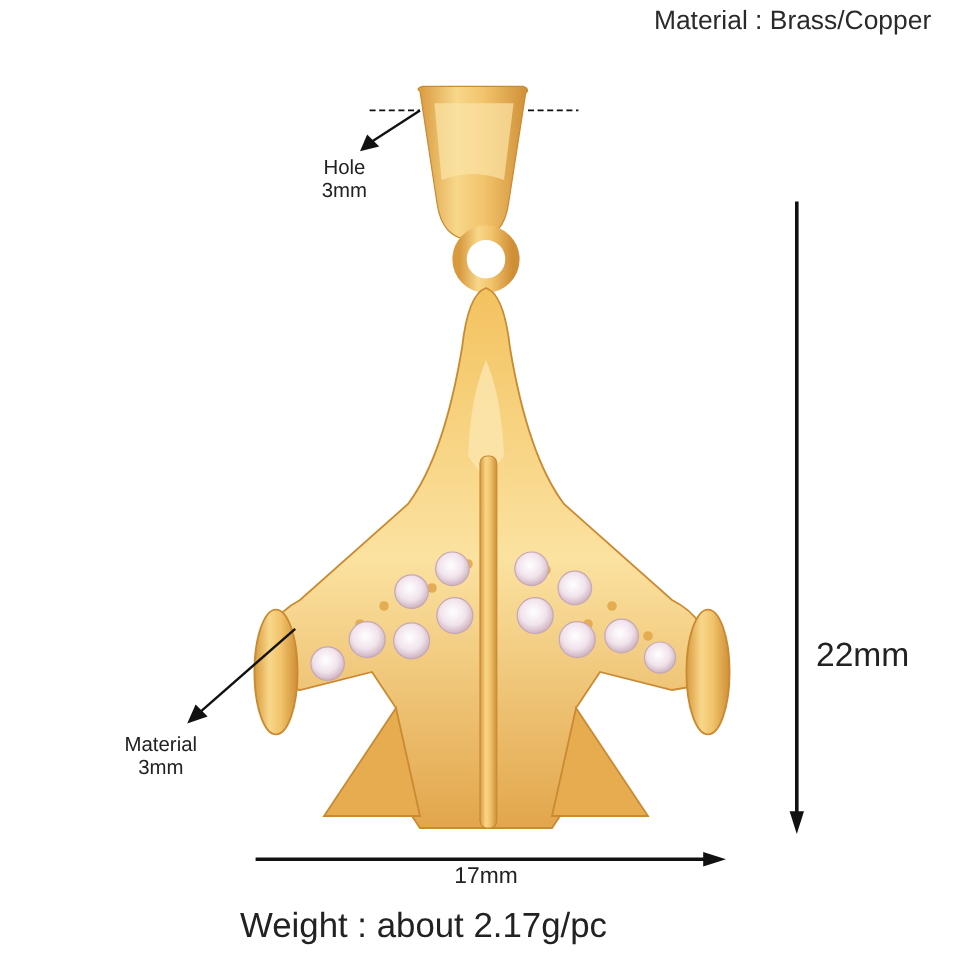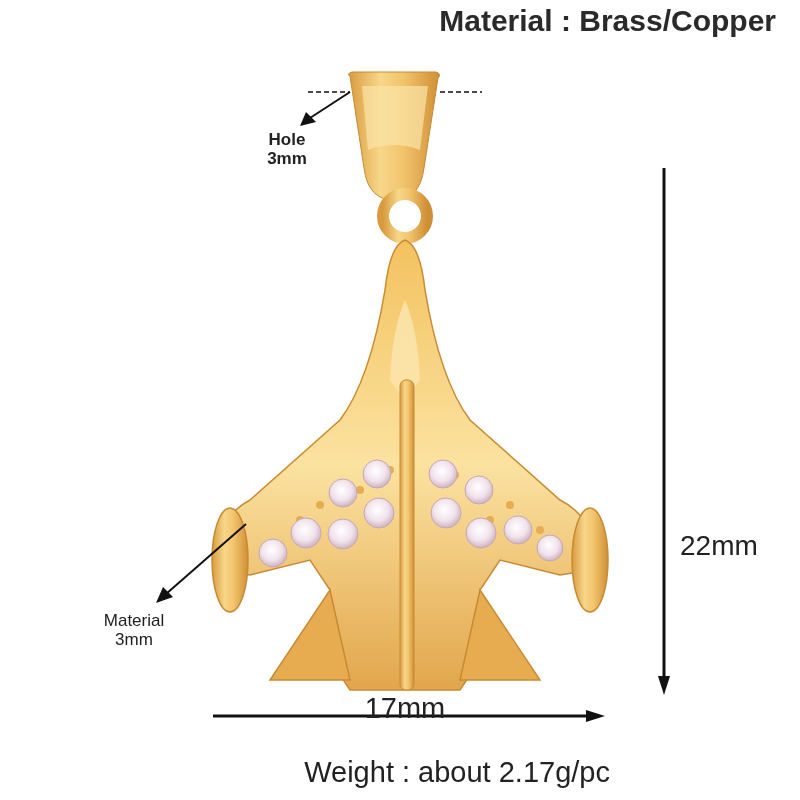--- a/index.html
+++ b/index.html
@@ -1,25 +1,25 @@
 <!DOCTYPE html>
 <html><head>
 <meta charset="utf-8">
 <style>
   html, body { margin:0; padding:0; background:#ffffff; }
   body { width:800px; height:800px; position:relative; overflow:hidden;
          font-family:"Liberation Sans", sans-serif; color:#222222; }
   .abs { position:absolute; }
-  .material { right:24px; top:4px; font-size:30px; color:#2a2a2a; white-space:nowrap;font-weight:bold; }
+  .material { right:24px; top:4px; font-size:22px; color:#2a2a2a; white-space:nowrap; }
   .label-sm { font-size:17px; line-height:19px; text-align:center; color:#222; }
-  .hole-label { left:258px; top:130px; width:58px;font-weight:bold; }
+  .hole-label { left:258px; top:130px; width:58px; }
   .thick-label { left:78px; top:611px; width:112px; }
   .height-label { left:680px; top:530px; font-size:28px; color:#222; }
-  .width-label { left:330px; top:692px; width:150px; text-align:center; font-size:29px; color:#222; }
-  .weight-label { left:200px; top:756px; width:410px; text-align:right; font-size:29px; color:#222; }
+  .width-label { left:330px; top:720px; width:150px; text-align:center; font-size:19px; color:#222; }
+  .weight-label { left:200px; top:756px; width:410px; text-align:left; font-size:29px; color:#222; }
   svg.overlay { position:absolute; left:0; top:0; }
 </style>
 </head>
 <body>
 
 <svg class="overlay" width="800" height="800" viewBox="0 0 800 800">
   <defs>
     <linearGradient id="gold" x1="0" y1="0" x2="1" y2="0">
       <stop offset="0" stop-color="#d99a3e"></stop>
       <stop offset="0.35" stop-color="#f7d78a"></stop>

